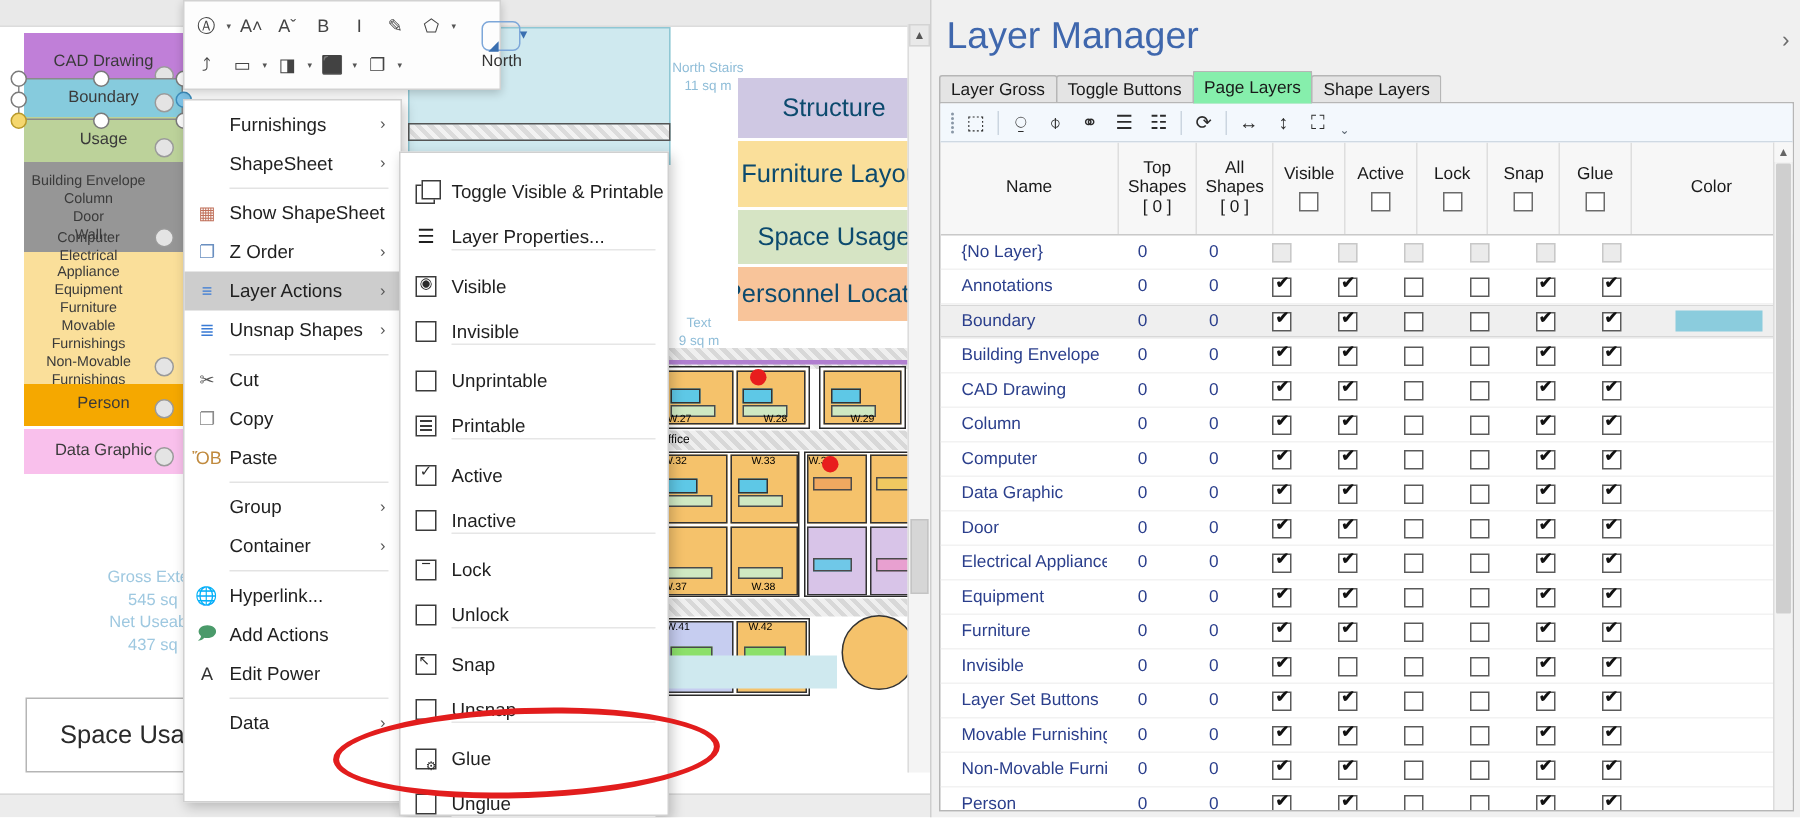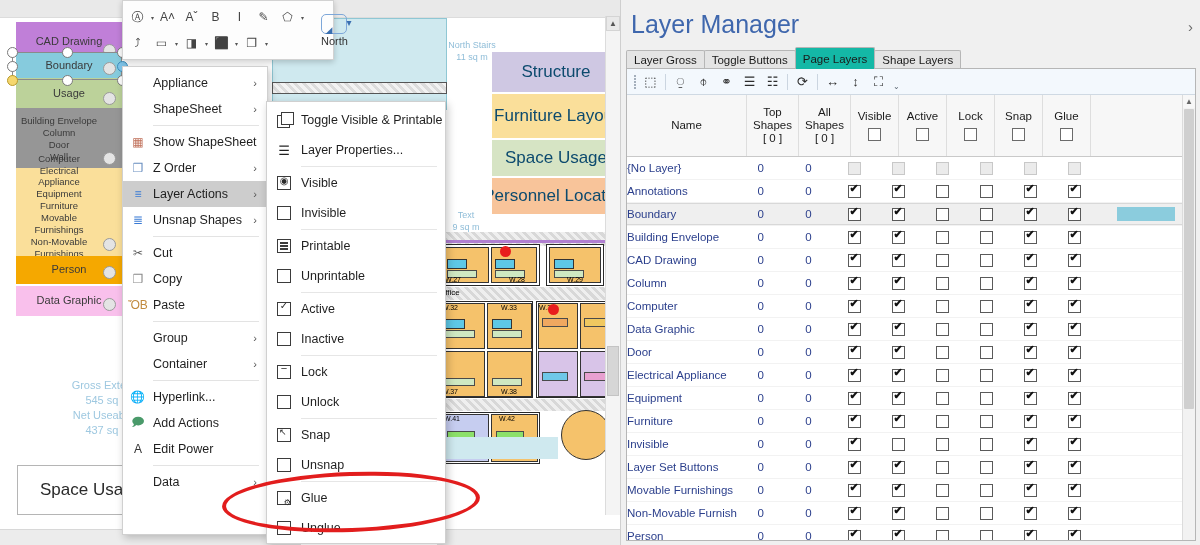--- a/index.html
+++ b/index.html
@@ -93,21 +93,21 @@
   .mi .lbl { flex:1; white-space:nowrap; }
   .mi .arw { font-size:11px; color:#555; padding-right:4px; }
   .mi-sep { height:1px; background:#e3e3e3; margin:3px 8px 3px 30px; }
 
   
   #ctx-sub {
     position:absolute; left:266px; top:101px; width:180px; height:443px;
     background:#ffffff; border:1px solid #d0d0d0; box-shadow:2px 3px 8px rgba(0,0,0,.22);
     z-index:71; padding:3px 0; font-size:12.5px; color:#1f1f1f;
   }
-  .si { display:flex; align-items:center; height:30px; padding:0 12px 0 0; }
+  .si { display:flex; align-items:flex-end; height:30px; padding:0 12px 0 0; }
   .si .ic { width:34px; min-width:34px; display:flex; align-items:center; justify-content:center; }
   .si .lbl { flex:1; white-space:nowrap; }
   .si-sep { height:1px; background:#e6e6e6; margin:1px 8px 1px 34px; }
 
   .bx { width:14px; height:14px; border:1.6px solid #3b3b3b; background:#fff; display:inline-block; position:relative; }
   .bx.lines::after { content:""; position:absolute; left:2px; right:2px; top:2px; bottom:2px;
     background:repeating-linear-gradient(to bottom,#3b3b3b 0 1.5px,#fff 1.5px 3px); }
   .bx.eye::after { content:"\25C9"; position:absolute; left:0; right:0; top:-2px; text-align:center; font-size:10px; color:#2b2b2b; }
   .bx.chk::after { content:"\2713"; position:absolute; left:0; right:0; top:-3px; text-align:center; font-size:10px; color:#2b2b2b; }
   .bx.dash::after { content:"\2212"; position:absolute; left:0; right:0; top:-4px; text-align:center; font-size:11px; color:#2b2b2b; }
@@ -133,21 +133,21 @@
   #lm-title-row { position:absolute; left:0; top:10px; width:580px; height:36px; }
   #lm-title { position:absolute; left:10px; top:0; font-size:25px; color:#3f67ad; font-weight:400; }
   #lm-close { position:absolute; right:8px; top:8px; font-size:15px; color:#6b6b6b; }
 
   #lm-tabs { position:absolute; left:5px; top:47px; height:22px; display:flex; align-items:flex-end; }
   .lm-tab {
     height:19px; padding:0 7px; display:flex; align-items:center; font-size:11.5px;
     background:#e4e4e4; border:1px solid #b6b6b6; border-bottom:none; color:#1a1a1a; margin-right:-1px;
     border-radius:2px 2px 0 0;
   }
-  .lm-tab.active { height:22px; background:#14b8a6; border-color:#b6b6b6; position:relative; z-index:3; }
+  .lm-tab.active { height:22px; background:#86efac; border-color:#b6b6b6; position:relative; z-index:3; }
 
   #lm-body { position:absolute; left:5px; top:68px; width:570px; height:473px; background:#ffffff; border:1px solid #b6b6b6; }
 
   #lm-toolbar { position:absolute; left:0; top:0; width:100%; height:26px; background:#f3f8fd; border-bottom:1px solid #cfd9e3; display:flex; align-items:center; padding-left:4px; }
   .tb-grip { width:8px; height:16px; display:flex; flex-direction:column; justify-content:space-between; padding:1px 0; }
   .tb-grip i { display:block; width:2px; height:2px; background:#8a97a6; border-radius:50%; margin:0 auto; }
   .tb-btn { width:23px; height:22px; display:flex; align-items:center; justify-content:center; font-size:13px; color:#2b2b2b; }
   .tb-sep { width:1px; height:16px; background:#cbd5e0; margin:0 3px; }
   .tb-more { font-size:8px; color:#5a6570; margin-left:3px; align-self:flex-end; padding-bottom:3px; }
 
@@ -155,21 +155,21 @@
   #lm-grid { position:absolute; left:0; top:26px; right:0; bottom:0; overflow:hidden; }
   .grid-head { display:flex; height:62px; background:#f7f7f7; border-bottom:1px solid #c9c9c9; }
   .gh {
     display:flex; flex-direction:column; align-items:center; justify-content:center;
     font-size:11.5px; color:#1a1a1a; border-right:1px solid #dedede; text-align:center; line-height:1.15;
   }
   .gh .hbox { width:13px; height:13px; border:1.3px solid #6b6b6b; background:#fff; margin-top:5px; }
   .grow { display:flex; height:23px; align-items:center; border-bottom:1px solid #f2f2f2; }
   .grow.sel { background:#efefef; box-shadow:inset 0 1px 0 #d8d8d8, inset 0 -1px 0 #d8d8d8; }
   .gc { display:flex; align-items:center; justify-content:center; font-size:11.5px; color:#2b3f8c; height:100%; }
-  .gc.name { justify-content:flex-start; white-space:nowrap; overflow:hidden; }
+  .gc.name { justify-content:flex-start; padding-left:14px; white-space:nowrap; overflow:hidden; }
   .cb { width:13px; height:13px; border:1.3px solid #5a5a5a; background:#fff; position:relative; }
   .cb.on::after { content:"\2714"; position:absolute; left:0; right:0; top:-4px; text-align:center; font-size:11px; color:#111; font-weight:bold; }
   .cb.dis { border-color:#c8c8c8; background:#ebebeb; }
   .swatch { width:58px; height:14px; }
 
   
   .w-name { width:120px; }
   .w-top  { width:52px; }
   .w-all  { width:52px; }
   .w-chk  { width:48px; }
@@ -387,21 +387,21 @@
       <span style="position:absolute;right:-5px;top:2px;font-size:10px;color:#3a6fb0;">▾</span>
       <span style="position:absolute;left:3px;bottom:-2px;font-size:9px;color:#3a6fb0;">◢</span>
     </div>
     <div class="lbl">North</div>
   </div>
 </div>
 
 <div id="ctx-menu">
     <div class="mi">
       <span class="ic"></span>
-      <span class="lbl">Appliance</span>
+      <span class="lbl">Furnishings</span>
       <span class="arw">›</span>
     </div>
     <div class="mi">
       <span class="ic"></span>
       <span class="lbl">ShapeSheet</span>
       <span class="arw">›</span>
     </div>
     <div class="mi-sep"></div>
     <div class="mi">
       <span class="ic" style="color: rgb(192, 112, 90);">▦</span>
@@ -489,29 +489,29 @@
     </div>
     <div class="si">
       <span class="ic">
         <span class="bx"></span>
       </span>
       <span class="lbl">Invisible</span>
     </div>
     <div class="si-sep"></div>
     <div class="si">
       <span class="ic">
+        <span class="bx"></span>
+      </span>
+      <span class="lbl">Unprintable</span>
+    </div>
+    <div class="si">
+      <span class="ic">
         <span class="bx lines"></span>
       </span>
       <span class="lbl">Printable</span>
-    </div>
-    <div class="si">
-      <span class="ic">
-        <span class="bx"></span>
-      </span>
-      <span class="lbl">Unprintable</span>
     </div>
     <div class="si-sep"></div>
     <div class="si">
       <span class="ic">
         <span class="bx chk"></span>
       </span>
       <span class="lbl">Active</span>
     </div>
     <div class="si">
       <span class="ic">
@@ -639,20 +639,23 @@
             <span class="hbox"></span>
           </div>
           <div class="gh w-chk">
             <span style="white-space: pre-line;">Snap</span>
             <span class="hbox"></span>
           </div>
           <div class="gh w-chk">
             <span style="white-space: pre-line;">Glue</span>
             <span class="hbox"></span>
           </div>
+          <div class="gh w-color">
+            <span style="white-space: pre-line;">Color</span>
+          </div>
         </div>
       <div id="grid-rows">
           <div class="grow">
             <div class="gc name w-name">{No Layer}</div>
             <div class="gc w-top">0</div>
             <div class="gc w-all">0</div>
             <div class="gc w-chk">
               <span class="cb dis"></span>
             </div>
             <div class="gc w-chk">

